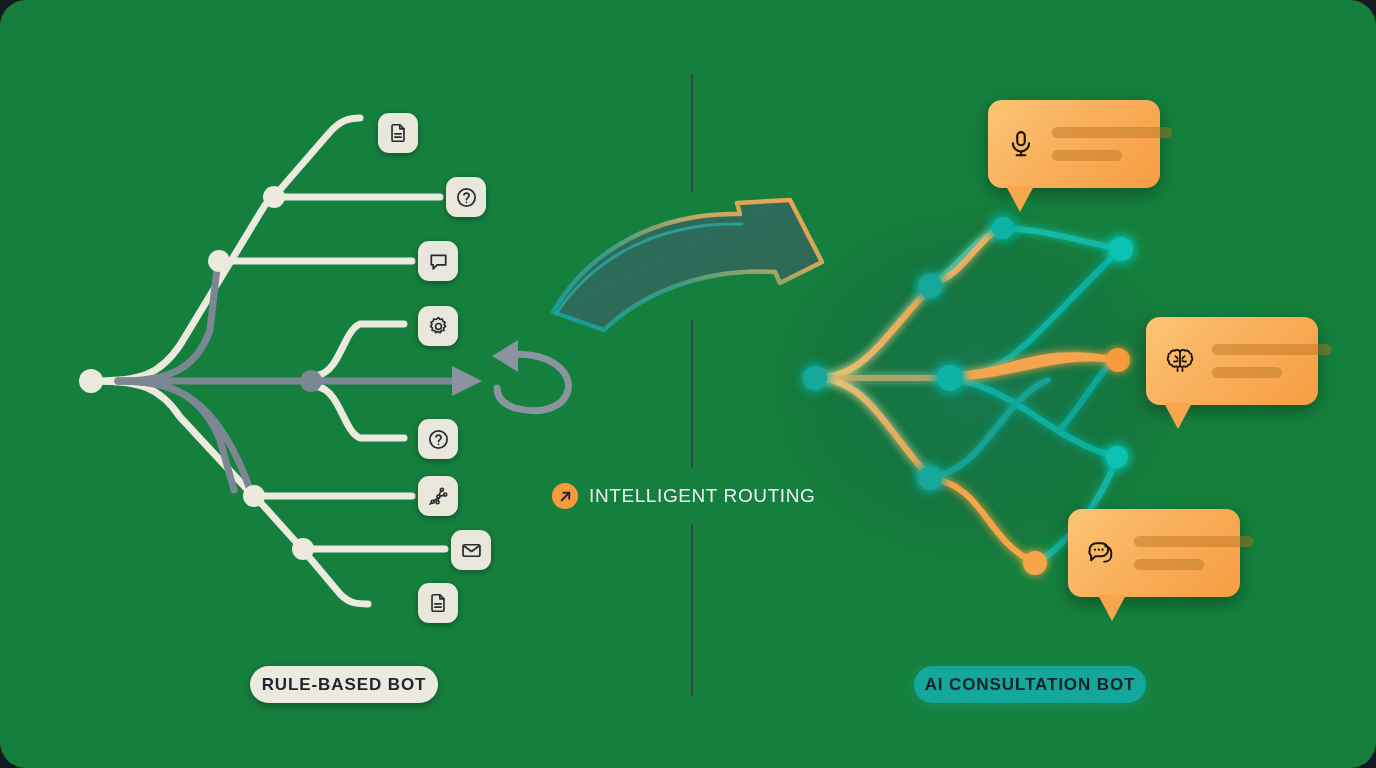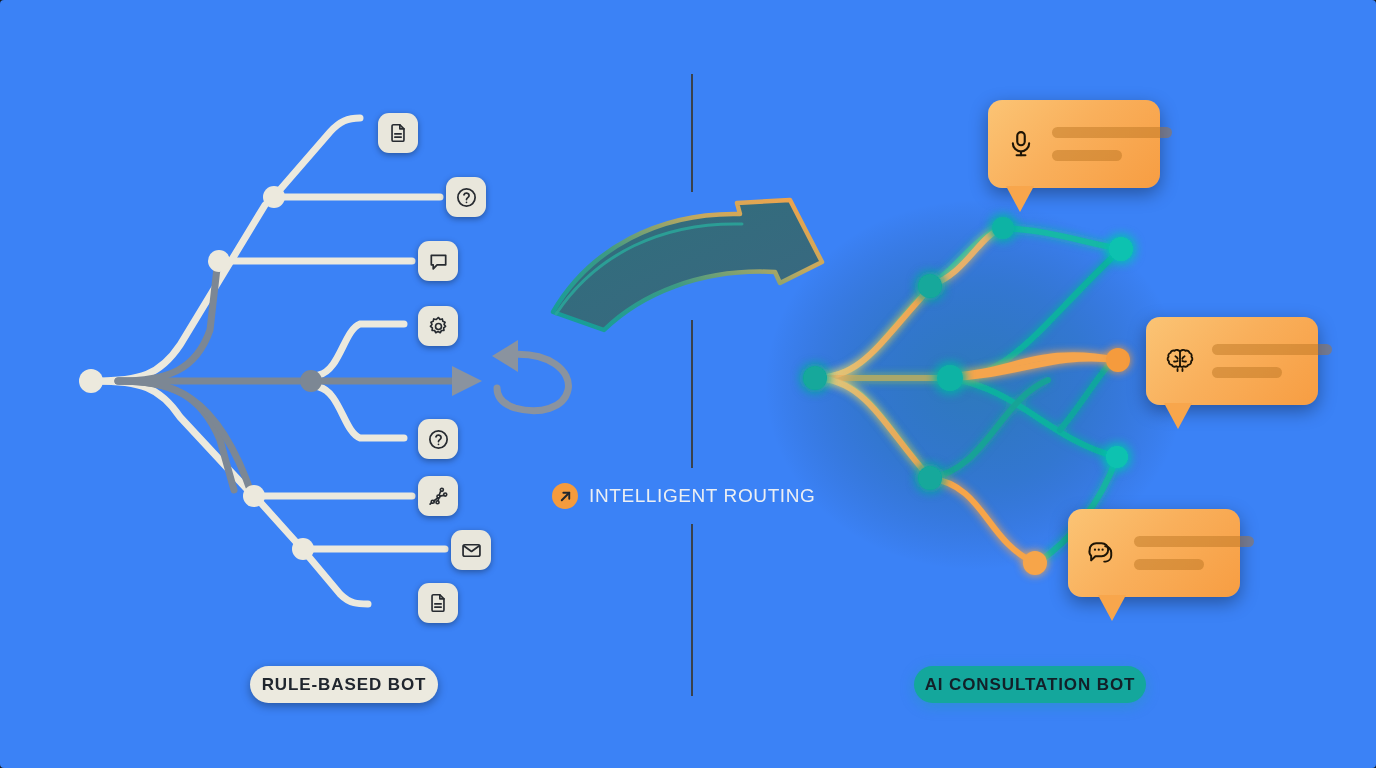--- a/index.html
+++ b/index.html
@@ -8,22 +8,22 @@
     margin: 0; padding: 0;
     width: 1376px; height: 768px;
     background: #151a20;
     font-family: "Liberation Sans", sans-serif;
     overflow: hidden;
   }
   #canvas {
     position: relative;
     width: 1376px;
     height: 768px;
-    background: #3b82f6;
-    border-radius: 4px;
+    background: #15803d;
+    border-radius: 26px;
     overflow: hidden;
   }
 
   
   .divider-seg {
     position: absolute;
     width: 2px;
     background: #39424d;
     left: 691px;
   }

